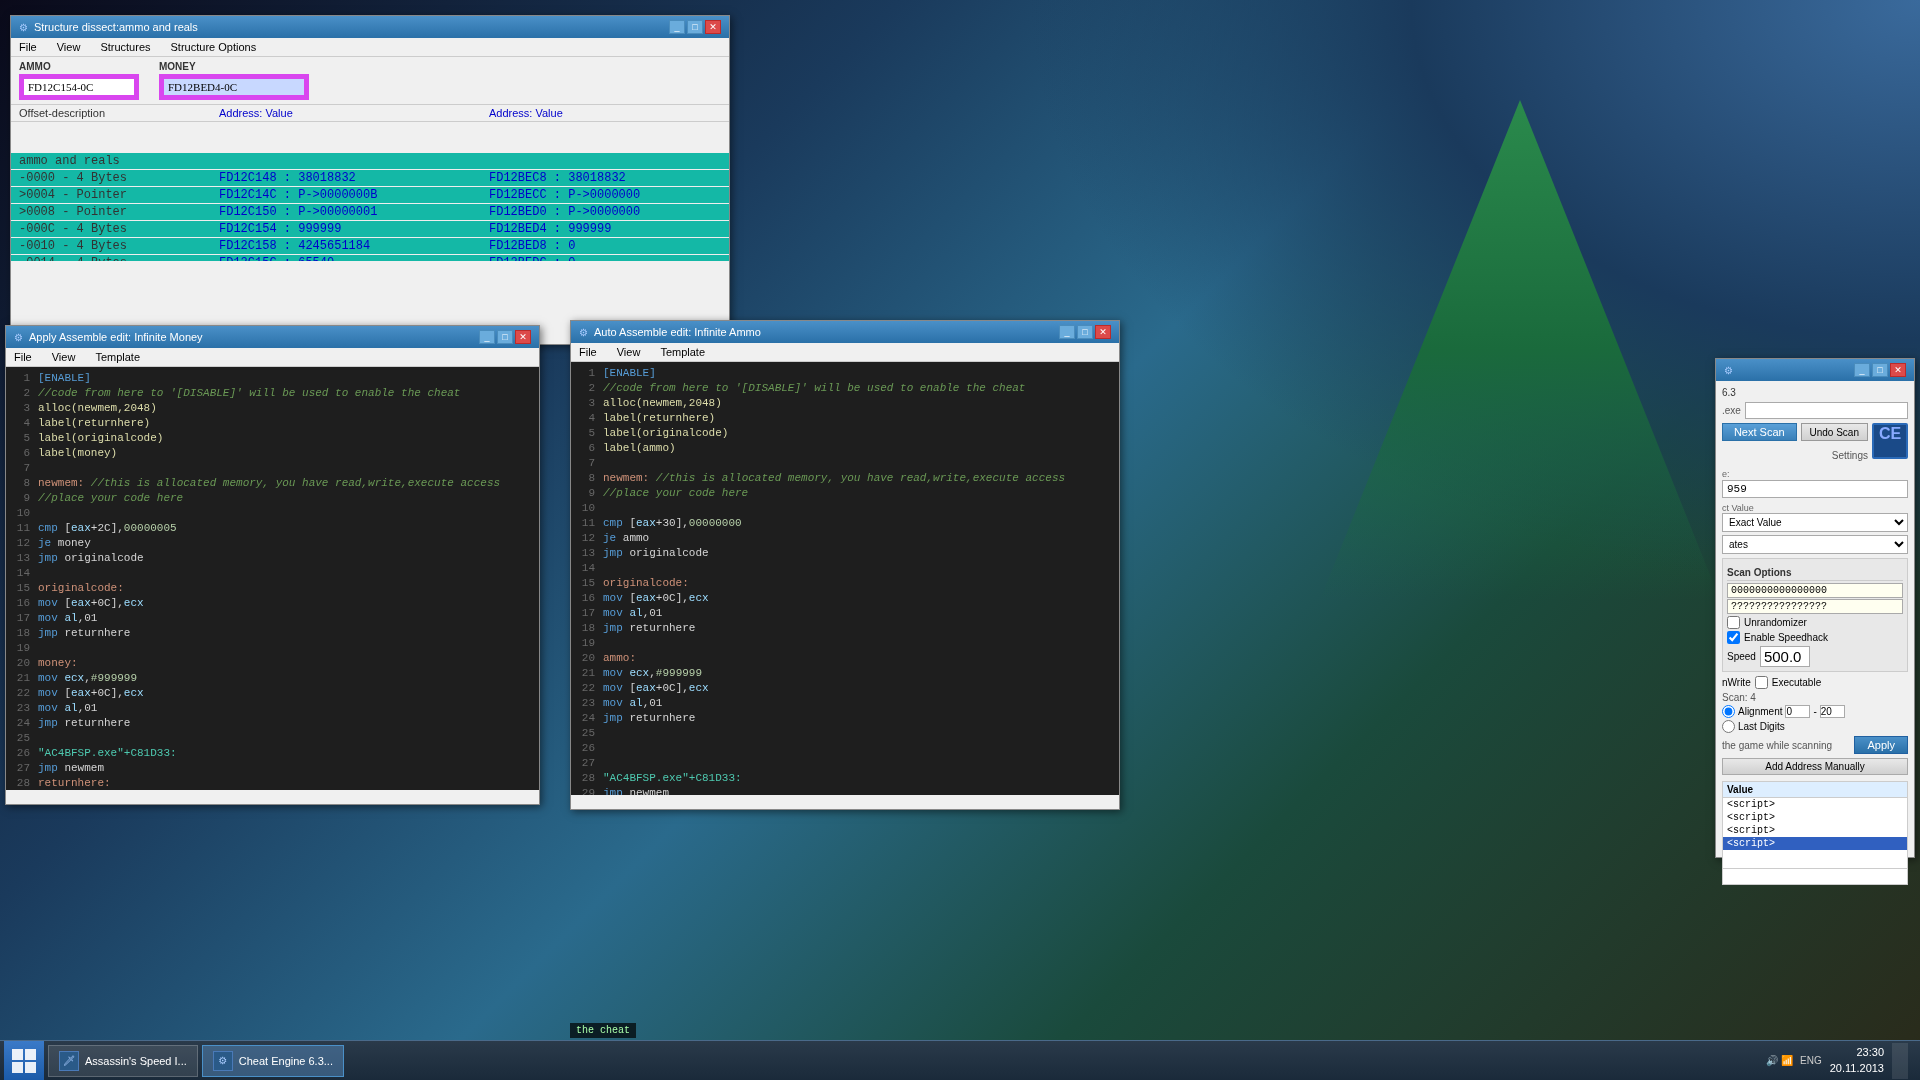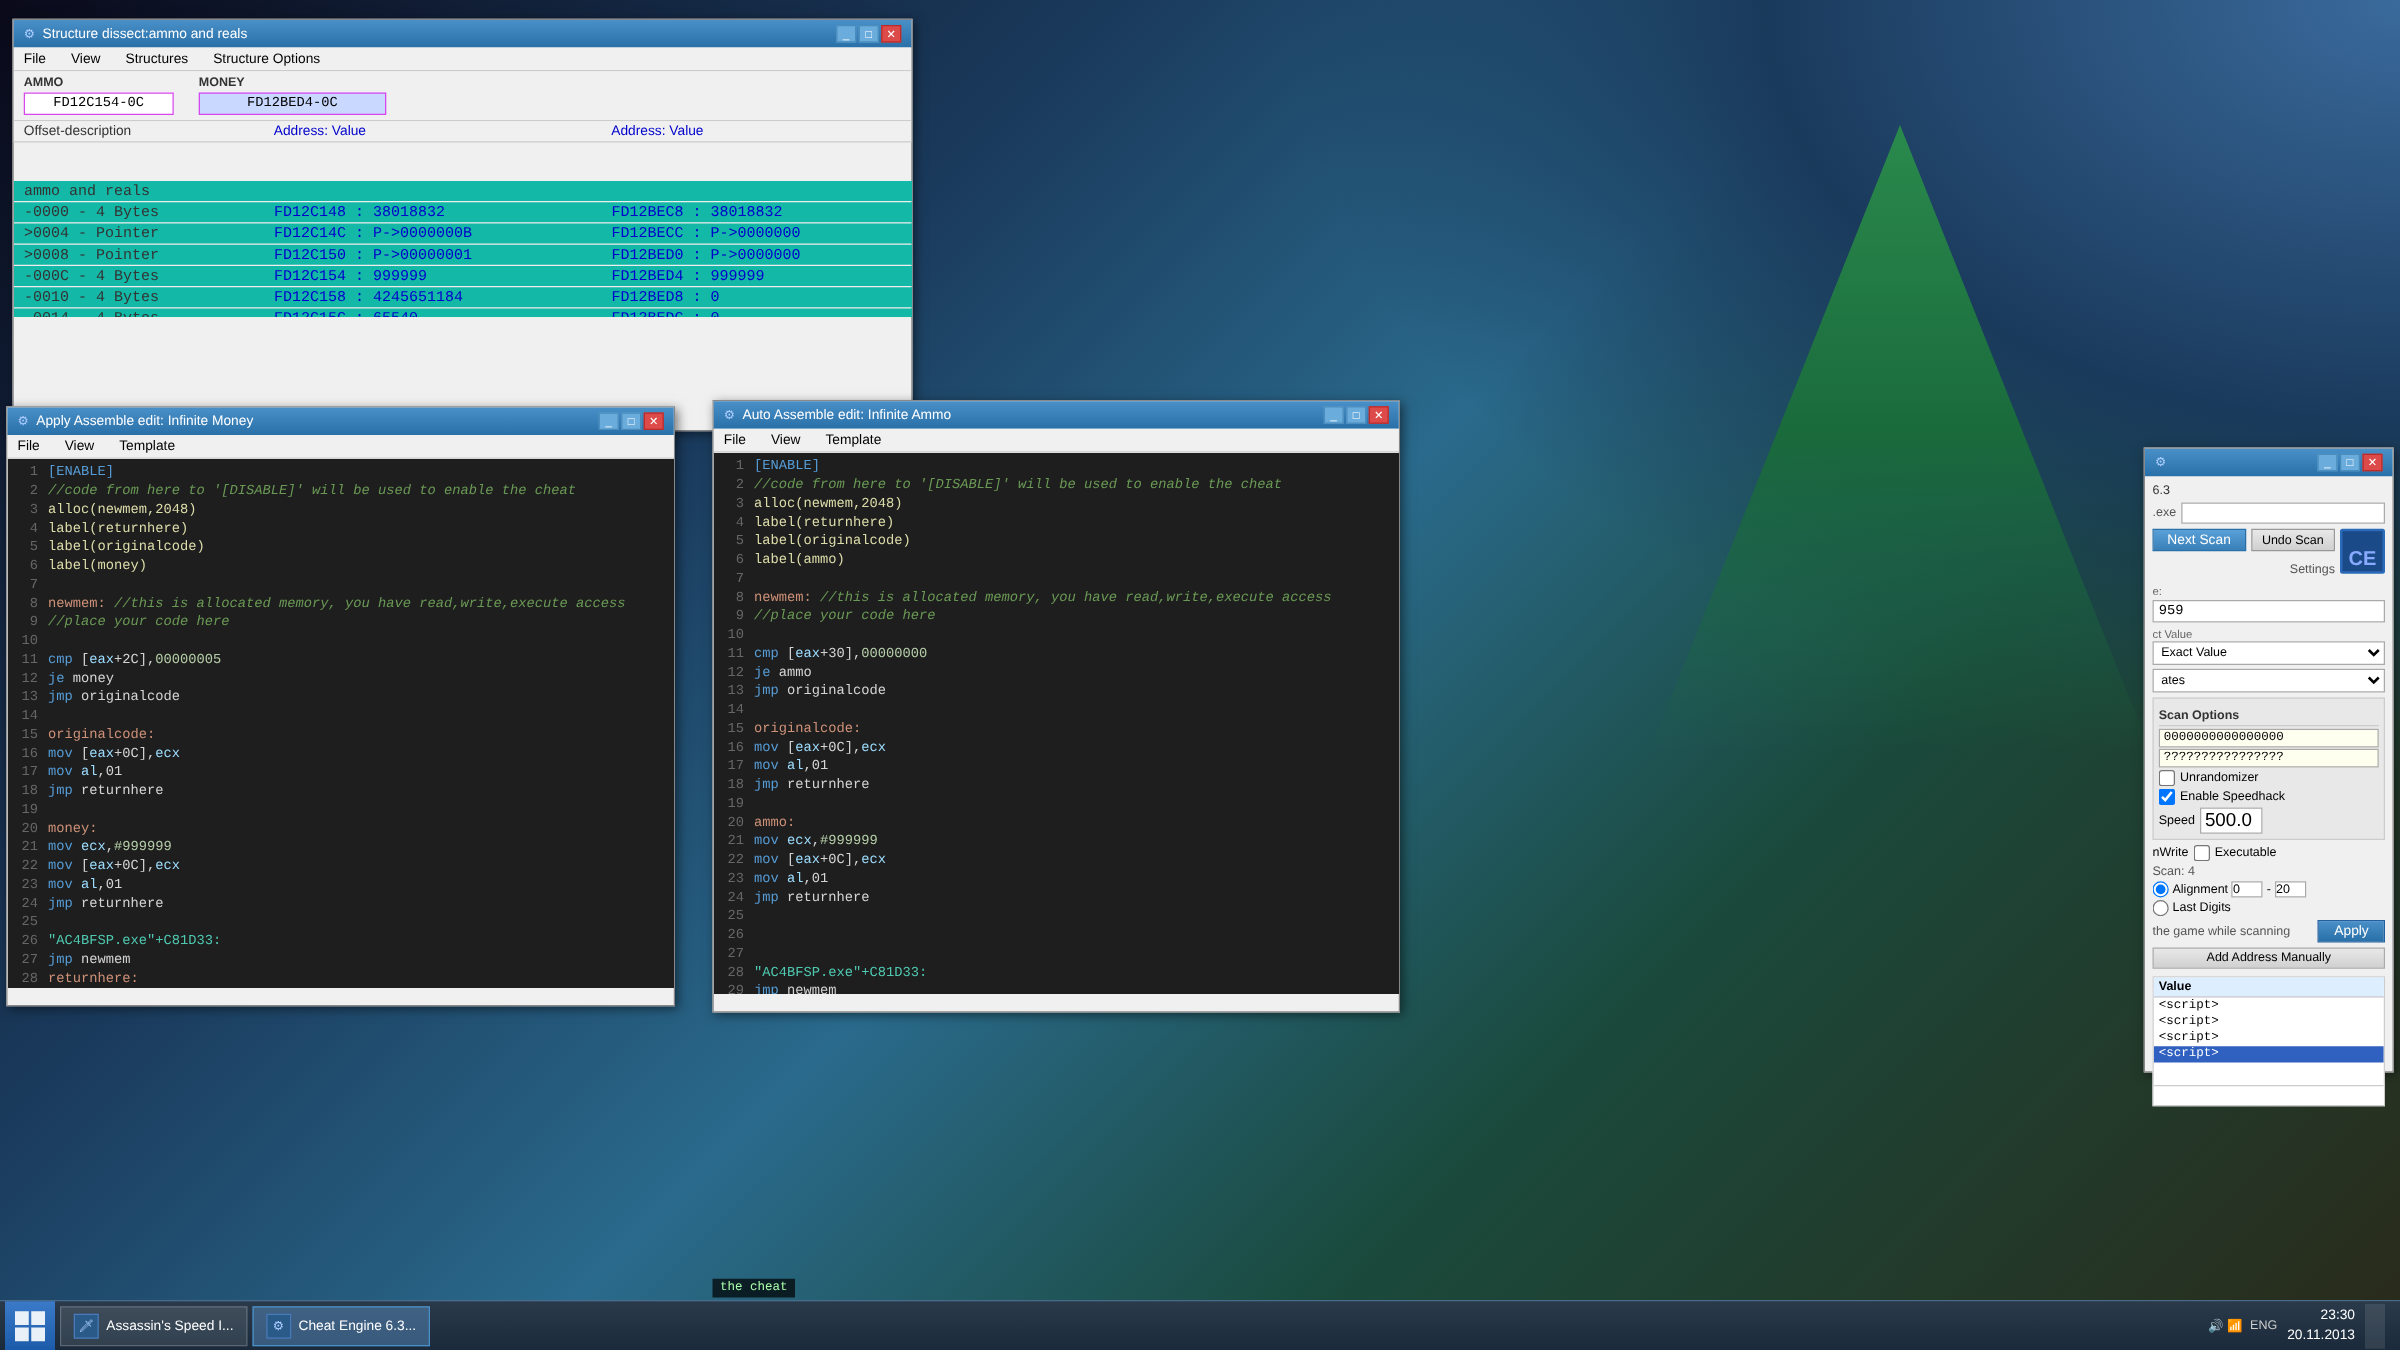--- a/index.html
+++ b/index.html
@@ -112,25 +112,24 @@
       gap: 2px;
     }
     .struct-label-group label {
       font-weight: bold;
       font-size: 10px;
       color: #333;
     }
     .struct-input {
       width: 120px;
       padding: 2px 4px;
-      border: 1px solid #d946ef;
+      border: 5px solid #d946ef;
       background: white;
       font-size: 11px;
-      font-family: Liberation Mono, monospace;
-      text-align: center;
+      font-family: Liberation Serif, serif;
     }
     .struct-headers {
       display: flex;
       background: #f0f0f0;
       border-bottom: 1px solid #ccc;
       padding: 2px 8px;
       font-size: 11px;
       font-family: 'Segoe UI', sans-serif;
     }
     .struct-headers .col-offset { width: 200px; }
@@ -344,21 +343,21 @@
       font-size: 10px;
     }
 
     
     .ce-logo {
       width: 36px; height: 36px;
       background: #1a4a88;
       border: 2px solid #2a6ab8;
       border-radius: 2px;
       display: flex;
-      align-items: flex-end;
+      align-items: flex-start;
       justify-content: center;
       font-size: 14px;
       color: #88aaff;
       font-weight: bold;
     }
 
     
     .taskbar {
       position: absolute;
       bottom: 0; left: 0;

